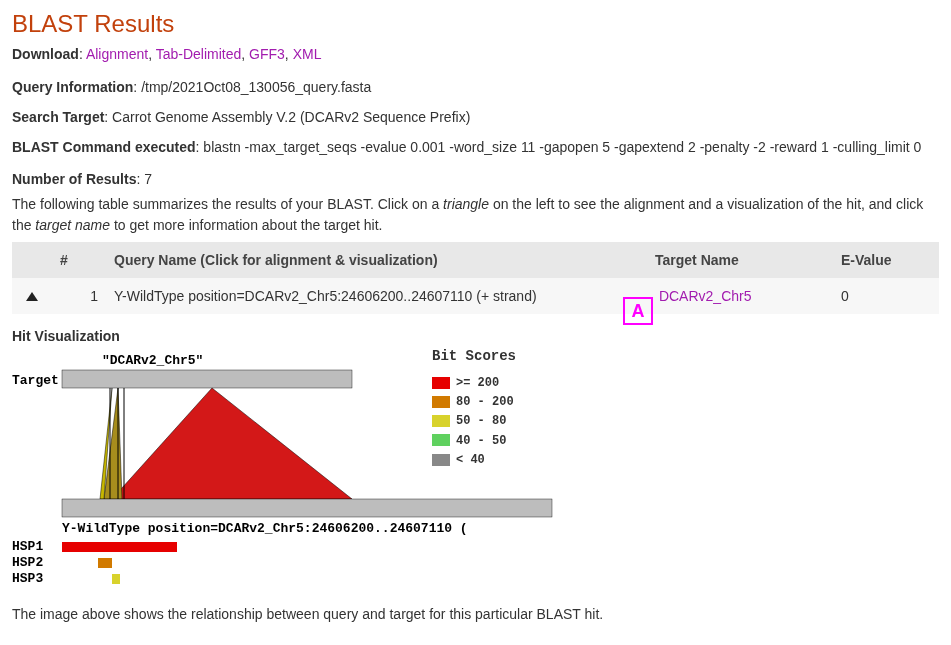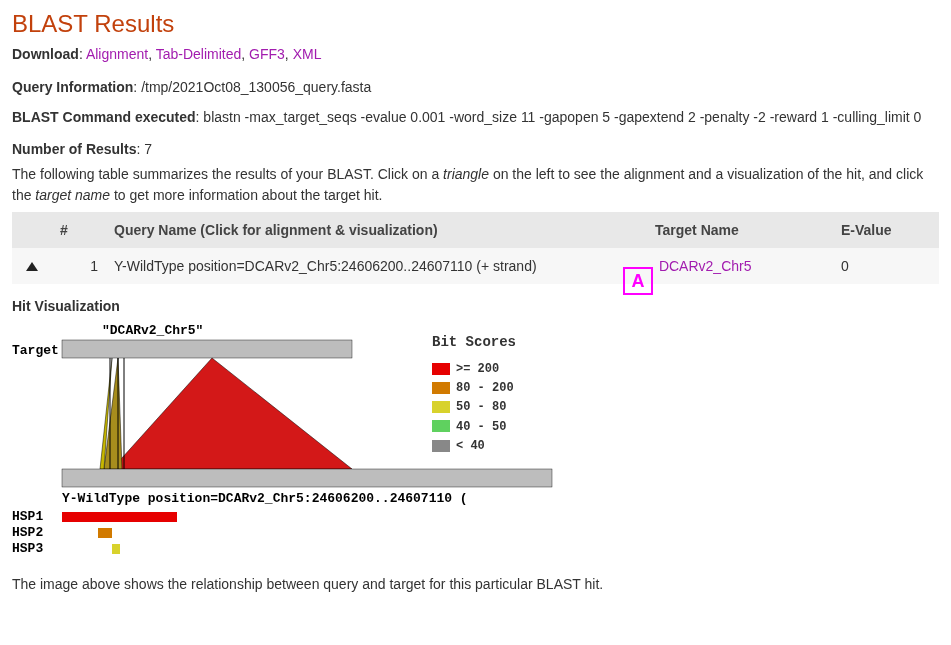--- a/index.html
+++ b/index.html
@@ -82,20 +82,21 @@
 <p>
   <span class="bold">Download</span><span>: </span>
   <a href="#" class="link">Alignment</a><span class="sep">, </span>
   <a href="#" class="link">Tab-Delimited</a><span class="sep">, </span>
   <a href="#" class="link">GFF3</a><span class="sep">, </span>
   <a href="#" class="link">XML</a>
 </p>
 
 <div class="meta-block">
   <div class="meta-row"><span class="bold">Query Information</span><span>: /tmp/2021Oct08_130056_query.fasta</span></div>
+  <div class="meta-row"><span class="bold">Search Target</span><span>: Carrot Genome Assembly V.2 (DCARv2 Sequence Prefix)</span></div>
   <div class="meta-row"><span class="bold">BLAST Command executed</span><span>: blastn -max_target_seqs -evalue 0.001 -word_size 11 -gapopen 5 -gapextend 2 -penalty -2 -reward 1 -culling_limit 0</span></div>
 </div>
 
 <p><span class="bold">Number of Results</span><span>: 7</span></p>
 
 <p>
   <span>The following table summarizes the results of your BLAST. Click on a </span><span class="em">triangle</span><span> on the left to see the alignment and a visualization of the hit, and click the </span><span class="em">target name</span><span> to get more information about the target hit.</span>
 </p>
 
 <table class="results">
@@ -154,21 +155,21 @@
 
       <text x="0" y="200" class="mono" font-family="Courier New" font-weight="bold" font-size="12">HSP1</text>
       <rect x="50" y="192" width="115" height="10" fill="#e60000"></rect>
       <text x="0" y="216" class="mono" font-family="Courier New" font-weight="bold" font-size="12">HSP2</text>
       <rect x="86" y="208" width="14" height="10" fill="#d17a00"></rect>
       <text x="0" y="232" class="mono" font-family="Courier New" font-weight="bold" font-size="12">HSP3</text>
       <rect x="100" y="224" width="8" height="10" fill="#d8d22c"></rect>
     </svg>
   </div>
 
-  <div style="margin-left:-140px; margin-top:16px;">
+  <div style="margin-left:-140px; margin-top:0;">
     <div class="bitscores">Bit Scores</div>
     <div style="height:10px;"></div>
     <div class="legend-row"><span class="legend-swatch" style="background:#e60000"></span><span>&gt;= 200</span></div>
     <div class="legend-row"><span class="legend-swatch" style="background:#d17a00"></span><span>80 - 200</span></div>
     <div class="legend-row"><span class="legend-swatch" style="background:#d8d22c"></span><span>50 - 80</span></div>
     <div class="legend-row"><span class="legend-swatch" style="background:#5fd15f"></span><span>40 - 50</span></div>
     <div class="legend-row"><span class="legend-swatch" style="background:#888888"></span><span>&lt; 40</span></div>
   </div>
 </div>
 

